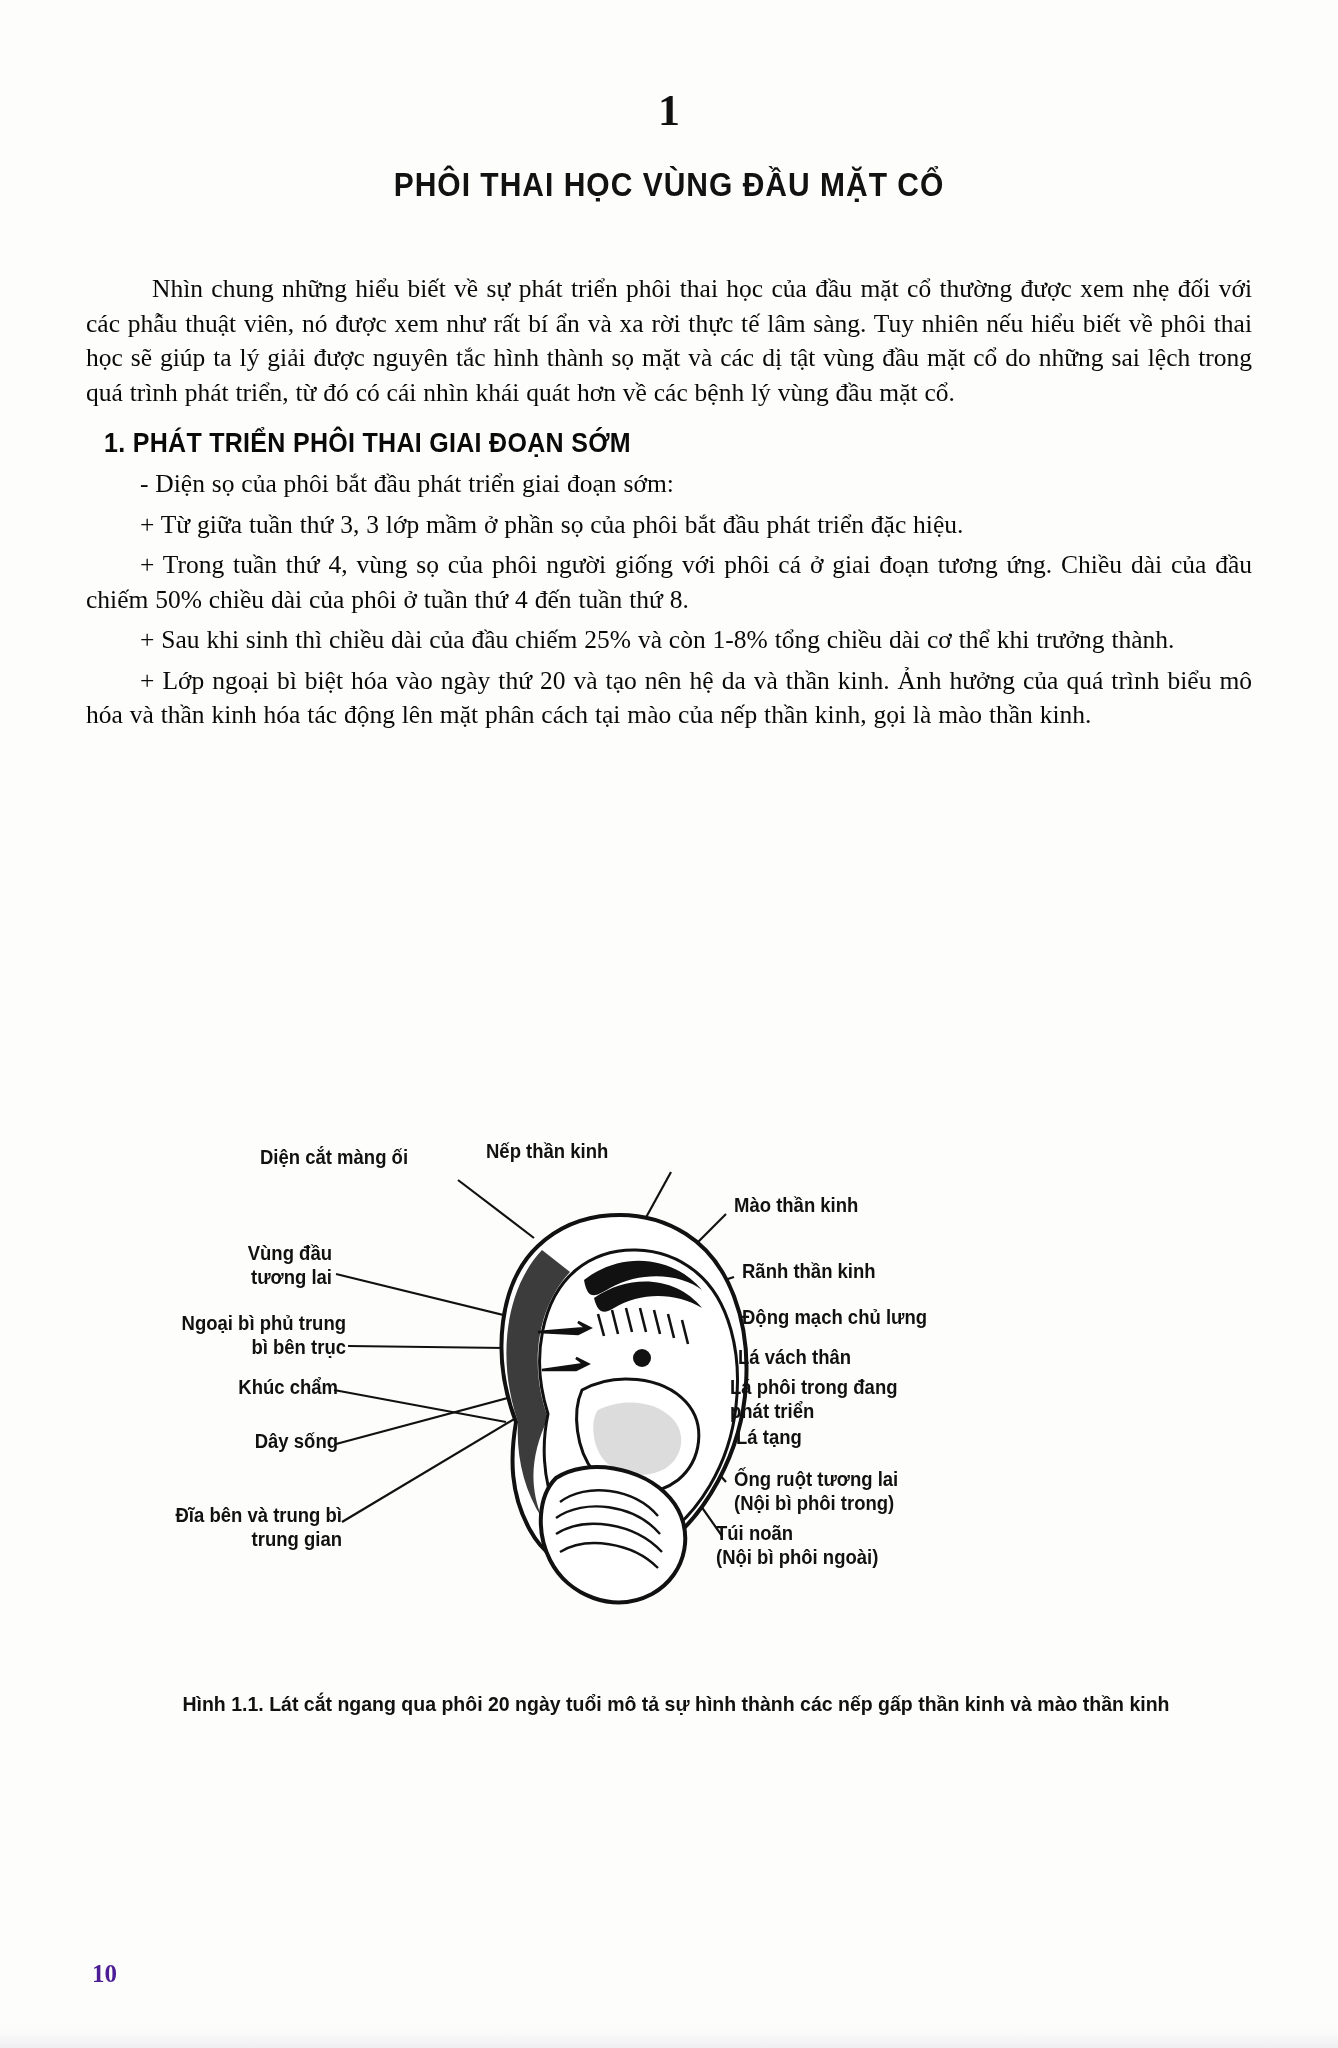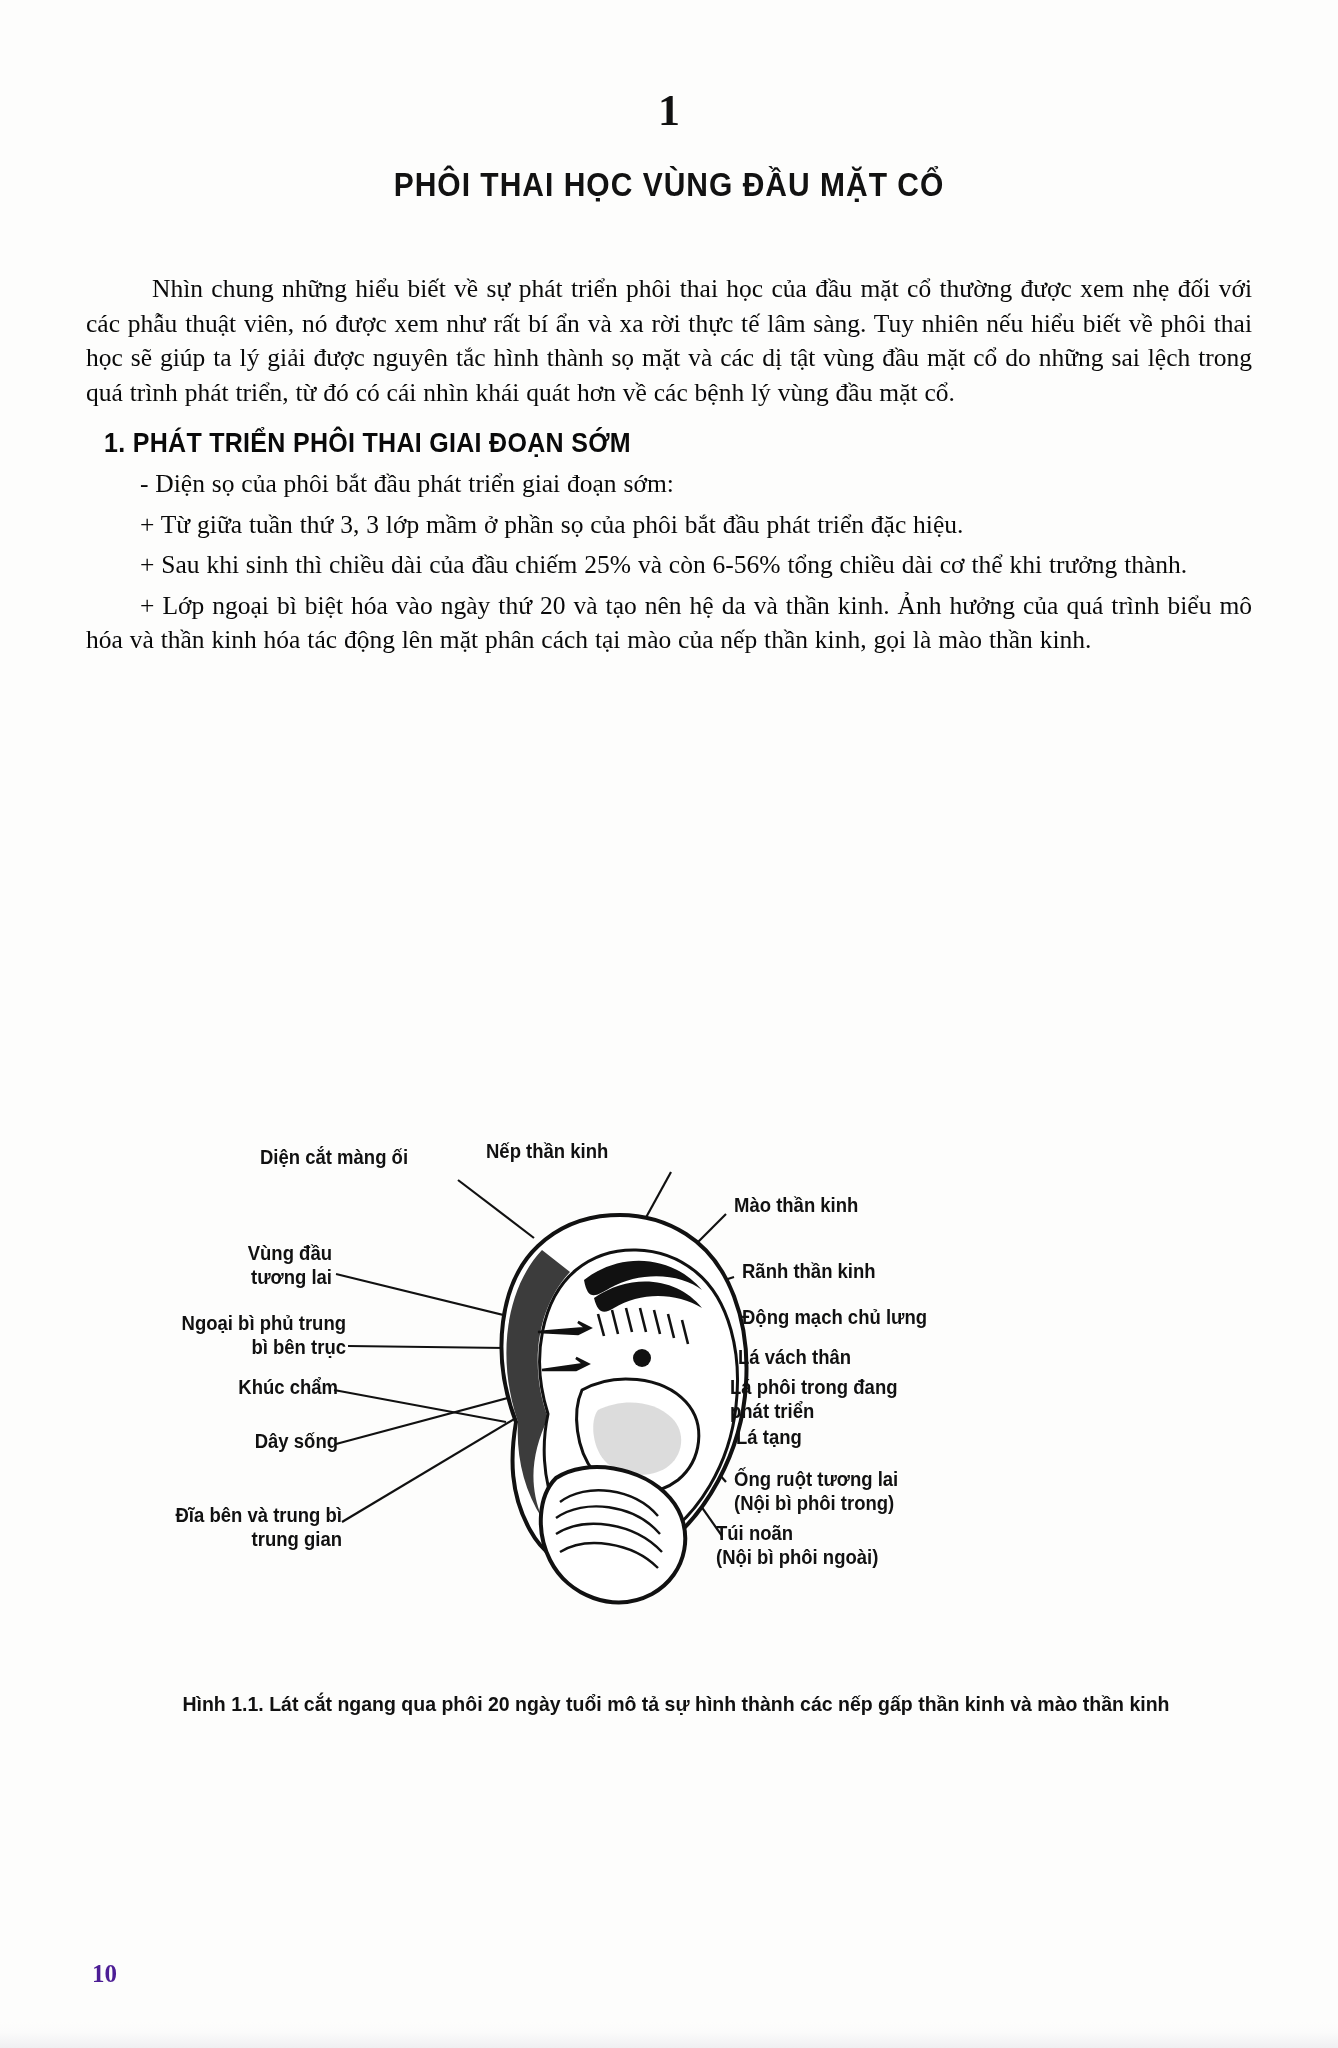--- a/index.html
+++ b/index.html
@@ -149,21 +149,22 @@
   <div class="chapter-title">PHÔI THAI HỌC VÙNG ĐẦU MẶT CỔ</div>
 
   <div class="body-block">
 
     <p class="para">Nhìn chung những hiểu biết về sự phát triển phôi thai học của đầu mặt cổ thường được xem nhẹ đối với các phẫu thuật viên, nó được xem như rất bí ẩn và xa rời thực tế lâm sàng. Tuy nhiên nếu hiểu biết về phôi thai học sẽ giúp ta lý giải được nguyên tắc hình thành sọ mặt và các dị tật vùng đầu mặt cổ do những sai lệch trong quá trình phát triển, từ đó có cái nhìn khái quát hơn về các bệnh lý vùng đầu mặt cổ.</p>
 
     <div class="section-heading">1. PHÁT TRIỂN PHÔI THAI GIAI ĐOẠN SỚM</div>
 
     <p class="para indent-small">- Diện sọ của phôi bắt đầu phát triển giai đoạn sớm:</p>
     <p class="para indent-small">+ Từ giữa tuần thứ 3, 3 lớp mầm ở phần sọ của phôi bắt đầu phát triển đặc hiệu.</p>
-    <p class="para indent-small">+ Sau khi sinh thì chiều dài của đầu chiếm 25% và còn 6-56% tổng chiều dài cơ thể khi trưởng thành.</p>
+    <p class="para indent-small">+ Trong tuần thứ 4, vùng sọ của phôi người giống với phôi cá ở giai đoạn tương ứng. Chiều dài của đầu chiếm 50% chiều dài của phôi ở tuần thứ 4 đến tuần thứ 8.</p>
+    <p class="para indent-small">+ Sau khi sinh thì chiều dài của đầu chiếm 25% và còn 1-8% tổng chiều dài cơ thể khi trưởng thành.</p>
     <p class="para indent-small">+ Lớp ngoại bì biệt hóa vào ngày thứ 20 và tạo nên hệ da và thần kinh. Ảnh hưởng của quá trình biểu mô hóa và thần kinh hóa tác động lên mặt phân cách tại mào của nếp thần kinh, gọi là mào thần kinh.</p>
   </div>
 
   <div class="figure">
     <div class="fig-canvas">
 
       <svg class="fig-svg" viewBox="0 0 1170 560" preserveAspectRatio="none">
         <g stroke="#111" stroke-width="2.2" fill="none">
 
           <line x1="372" y1="58" x2="448" y2="116"></line>

